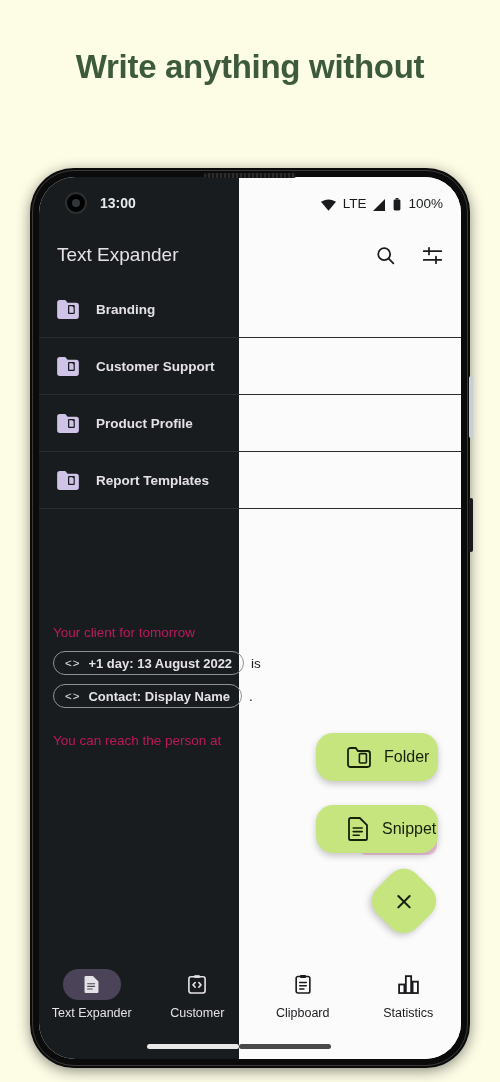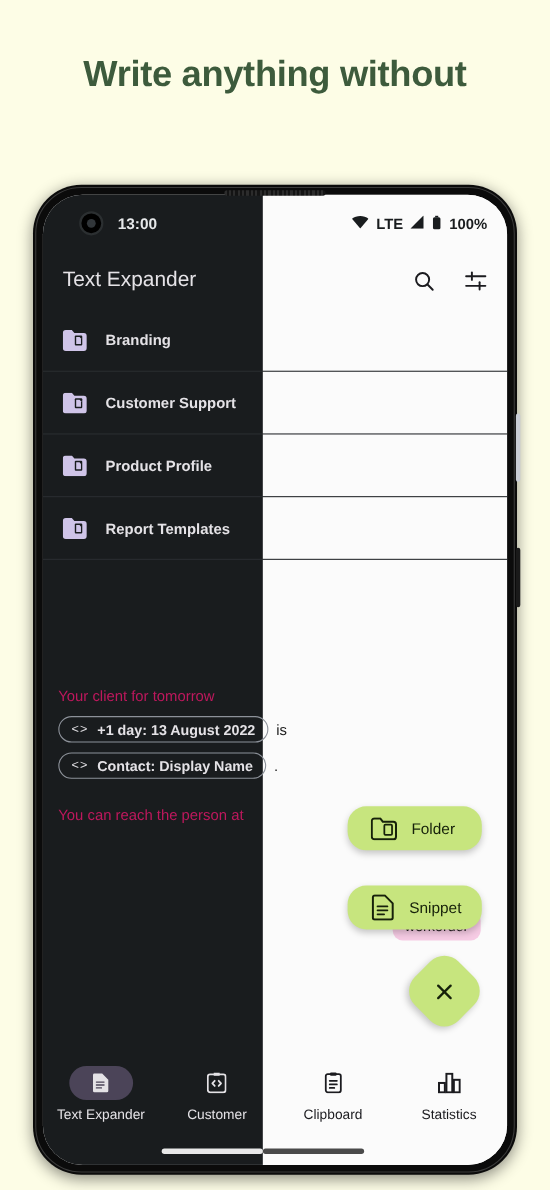--- a/index.html
+++ b/index.html
@@ -59,37 +59,37 @@
   .screen:after{
     content:""; position:absolute; left:200px; top:0;
     width:222px; height:100%;
     background:#FBFBFB; z-index:0;
   }
 
   .layer{ position:absolute; inset:0; z-index:2; }
 
   
   .status{
-    position:absolute; top:0; left:15px; right:0; height:52px;
+    position:absolute; top:0; left:8px; right:0; height:52px;
     display:flex; align-items:center; padding:0 18px;
   }
   .cam{
     width:22px; height:22px; border-radius:50%;
     background:#000; border:2px solid #2b2f31;
     position:relative; flex:none;
   }
   .cam:after{
     content:""; position:absolute; left:5px; top:5px;
     width:8px; height:8px; border-radius:50%;
     background:#31363a;
   }
   .clock{ margin-left:13px; color:#E6E8EA; font-size:14px; font-weight:bold; }
   .sysicons{
-    margin-left:auto; display:flex; align-items:flex-start; gap:7px;
-    color:#191C1E; font-size:13.5px; font-weight:bold;
+    margin-left:auto; display:flex; align-items:flex-end; gap:7px;
+    color:#191C1E; font-size:13.5px; font-weight:normal;
   }
   .ico{ display:block; }
 
   
   .appbar{
     position:absolute; top:52px; left:0; right:0; height:52px;
     display:flex; align-items:center; padding:0 18px;
   }
   .apptitle{ font-size:19px; color:#E4E2E6; }
   .appacts{ margin-left:auto; display:flex; gap:26px; align-items:center; }
@@ -124,26 +124,26 @@
 
   
   .badge{
     position:absolute; left:318px; top:651px;
     background:#F6CBE4; color:#20191D;
     border-radius:9px; padding:6px 11px;
     font-size:13px; white-space:nowrap;
   }
   .fab{
     position:absolute; left:277px;
-    width:122px; height:40px;
+    width:122px; height:48px;
     background:#C7E57E; color:#16210A;
     border-radius:17px;
     display:flex; align-items:center; gap:13px;
-    padding-left:21px;
-    font-size:14px;
+    padding-left:31px;
+    font-size:16px;
     box-shadow:0 3px 7px rgba(0,0,0,.22);
   }
   .fab-folder{ top:556px; }
   .fab-snippet{ top:628px; }
   .fab-close{
     position:absolute; left:337px; top:696px;
     width:56px; height:56px;
     background:#C7E57E; border-radius:18px;
     transform:rotate(45deg);
     display:flex; align-items:center; justify-content:center;

